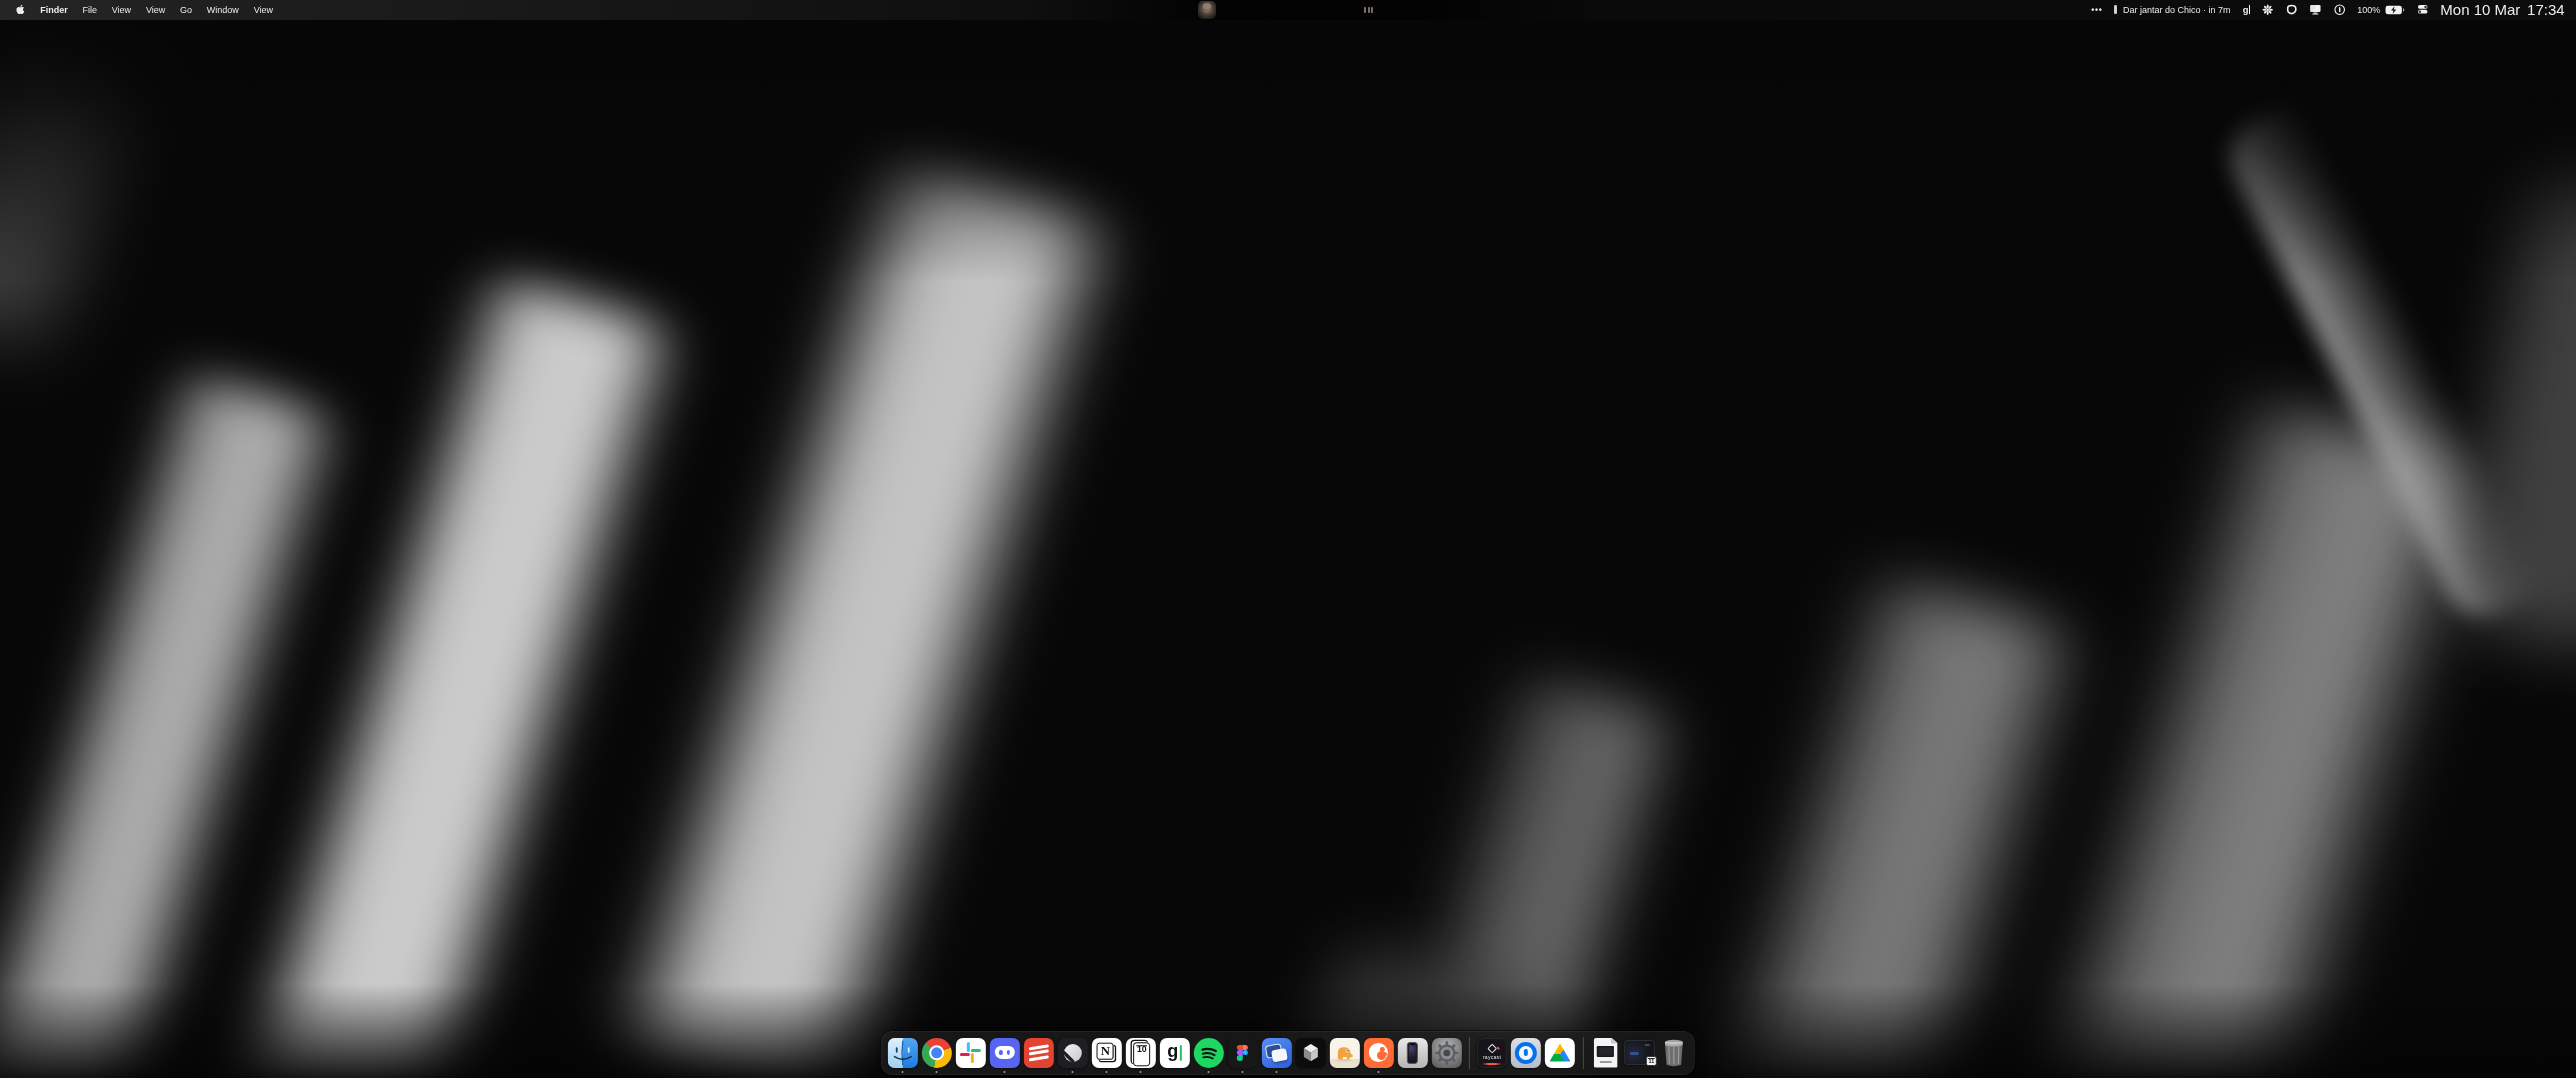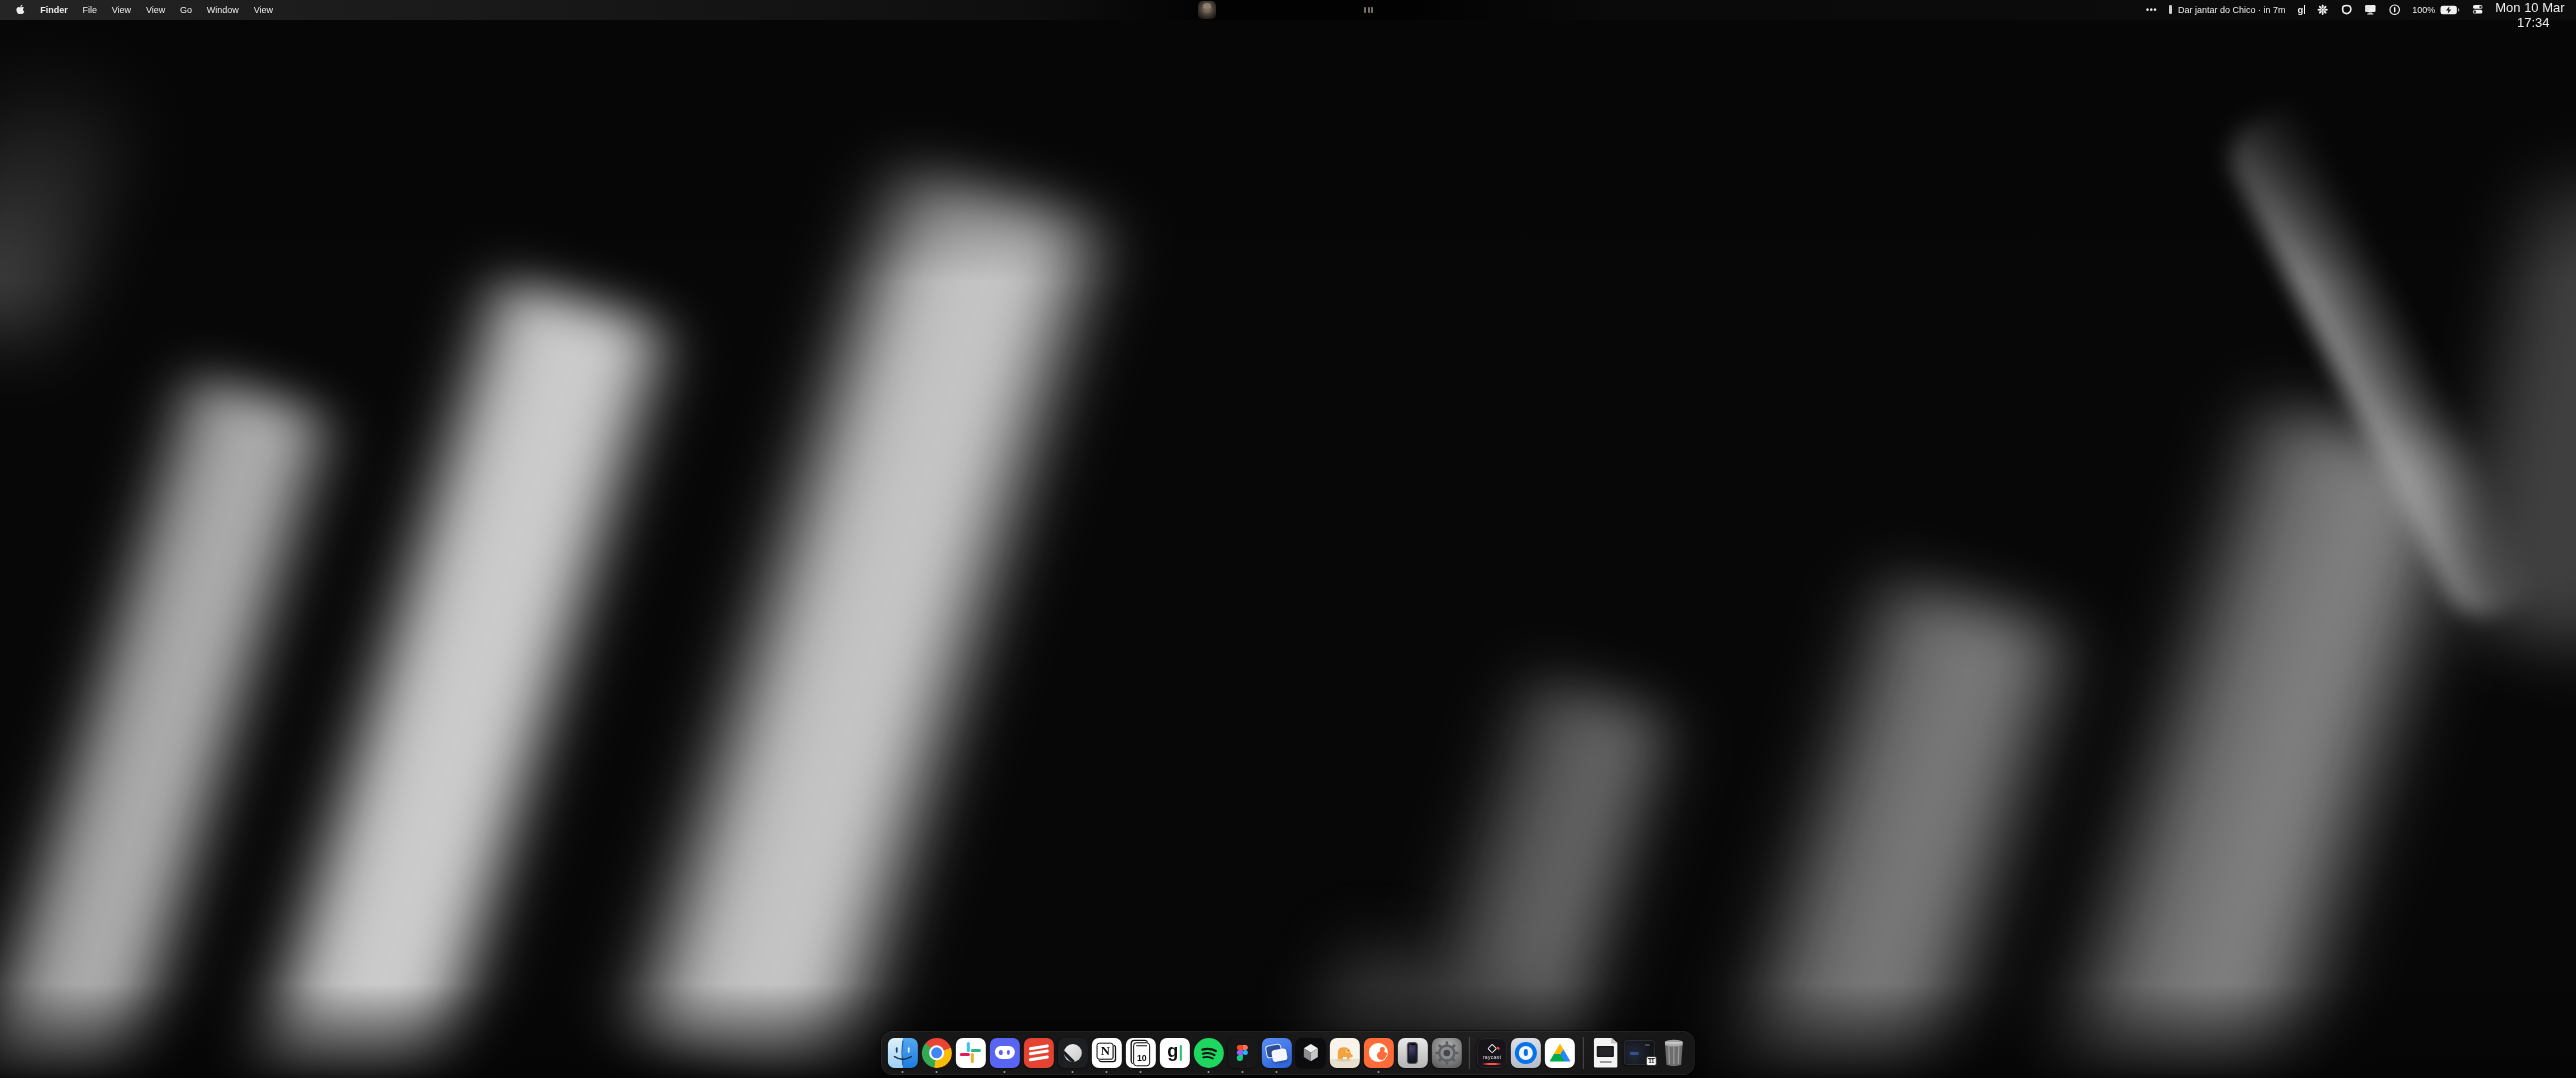--- a/index.html
+++ b/index.html
@@ -51,21 +51,21 @@
              border-radius:50%; background:#8f8679; opacity:.8; }
   .mb-eq { position:absolute; left:1364px; top:6.7px; display:flex; gap:1.7px; }
   .mb-eq span { width:2px; height:6px; background:#8d8173; border-radius:0.7px; opacity:.85; }
   .mb-right { position:absolute; right:5.4px; top:0; height:100%; display:flex; align-items:center; gap:0; }
   .st-item { display:flex; align-items:center; height:100%; padding:0 6px; white-space:nowrap; }
   .st-text { font-size:9px; }
   .rem-bar { width:2.7px; height:8.7px; border-radius:1.3px; background:#cfcfcf; margin-right:6px; }
   .dots3 { letter-spacing:0.7px; font-weight:bold; font-size:8.7px; }
   .gra-g { font-weight:bold; font-size:9.4px; }
   .gra-cursor { display:inline-block; width:1px; height:8.7px; background:#fff; margin-left:1px; }
-  .clock { font-size:13px;flex-direction:column; }
+  .clock { font-size:15px; }
   .clock .tm { margin-left:6.7px; }
 
   
   .dock { position:absolute; left:50%; transform:translateX(-50%); bottom:3.4px; z-index:60;
           height:44px; display:flex; align-items:center; padding:0 4.7px;
           background:rgba(30,30,32,.72); border-radius:12px;
           box-shadow:0 0 0 0.7px rgba(0,0,0,.55), inset 0 0 0 0.7px rgba(255,255,255,.07), 0 4px 12px rgba(0,0,0,.5); }
   .d-item { width:34px; height:44px; position:relative; display:flex; justify-content:center; align-items:center; }
   .tile { width:30px; height:30px; border-radius:7px; position:relative; overflow:hidden;
           box-shadow:0 0.7px 1.3px rgba(0,0,0,.4); }
@@ -113,21 +113,21 @@
   
   .notion { background:#fff; display:flex; align-items:center; justify-content:center; }
   .notion .cube { width:17.4px; height:17.4px; border:1.7px solid #111; border-radius:2.7px;
       display:flex; align-items:center; justify-content:center;
       font-family:"Liberation Serif",serif; font-weight:bold; font-size:12.7px; color:#111;
       box-shadow:2px 2px 0 -0.7px #fff, 2.3px 2.3px 0 0.3px #111; transform:translate(-1.3px,-1.3px); }
   
   .ncal { background:#fff; display:flex; align-items:center; justify-content:center; }
   .ncal .cal { width:17.4px; height:24px; border:1.7px solid #111; border-radius:3.4px; position:relative;
       display:flex; align-items:flex-end; justify-content:center;
-      font-weight:bold; font-size:8.7px; color:#111; padding-bottom:2px;
+      font-weight:bold; font-size:8.7px; color:#111; padding-bottom:11px;
       box-shadow:-2px -2px 0 -0.7px #fff, -2.3px -2.3px 0 0.3px #111; transform:translate(1.3px,1.3px); }
   .ncal .cal::before { content:""; position:absolute; top:2px; left:2px; right:2px; height:1.7px; background:#111; border-radius:0.7px; }
   
   .granola { background:#fff; display:flex; align-items:center; justify-content:center; }
   .granola .g { font-weight:bold; font-size:18px; color:#111; line-height:1; margin-top:-2.7px; }
   .granola .cur { width:2.3px; height:16px; background:#29c06d; border-radius:1.3px; margin-left:1.3px; }
   
   .spotify { background:#1ed760; display:flex; align-items:center; justify-content:center; }
   
   .figma { background:#181818; display:flex; align-items:center; justify-content:center; }

